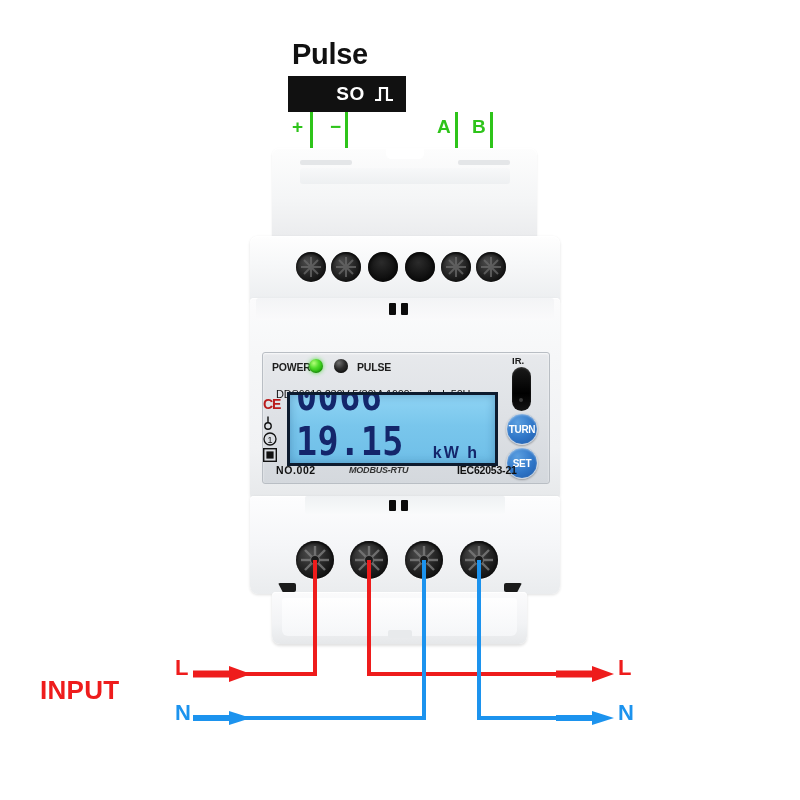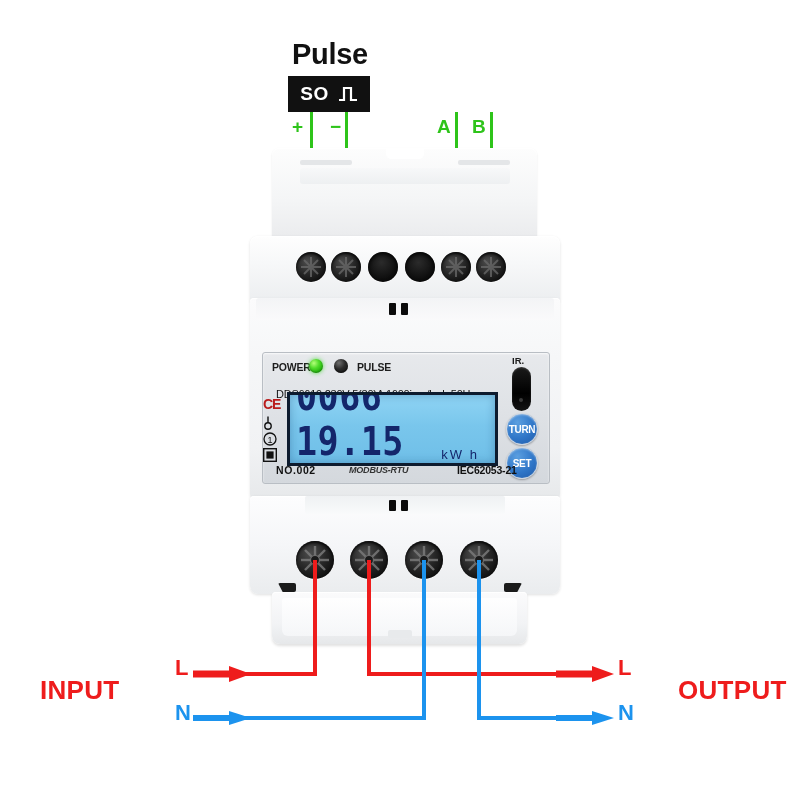--- a/index.html
+++ b/index.html
@@ -13,21 +13,21 @@
 
   
   #pulse-title{
     left:292px;top:38px;font-size:29px;font-weight:bold;color:#111;
     letter-spacing:-0.3px;
   }
   .blackbox{
     background:#111;color:#fff;font-weight:bold;
     display:flex;align-items:center;justify-content:center;
   }
-  #so-box{left:288px;top:76px;width:82px;height:36px;}
+  #so-box{left:288px;top:76px;width:82px;height:36px;padding-left:36px;}
   #so-box .so-txt{font-size:19px;letter-spacing:0.5px;margin-right:9px;}
   #rs485-box{left:432px;top:76px;width:88px;height:36px;font-size:19px;letter-spacing:0.2px;}
 
   .pulse-glyph{width:20px;height:16px;position:relative;}
   .pulse-glyph svg{display:block;}
 
   .green-lbl{color:#2ec41a;font-size:19px;font-weight:bold;}
   #lbl-plus{left:292px;top:116px;}
   #lbl-minus{left:330px;top:116px;}
   #lbl-a{left:437px;top:116px;}
@@ -125,21 +125,21 @@
   }
   #lcd-digits{
     position:absolute;left:6px;top:2px;width:193px;height:44px;
     color:#14266b;font-family:"DejaVu Sans Mono", monospace;
     font-size:35px;font-weight:bold;letter-spacing:0.5px;
     display:flex;align-items:center;justify-content:center;
     transform:scaleY(1.12);transform-origin:center;
   }
   #lcd-unit{
     position:absolute;right:16px;bottom:1px;
-    color:#14266b;font-size:13px;font-weight:normal;letter-spacing:2px;
+    color:#14266b;font-size:16px;font-weight:bold;letter-spacing:2px;
   }
 
   
   #cert-col{left:263px;top:396px;width:22px;height:66px;}
   .cert{position:absolute;left:0;color:#b91c1c;}
   #cert-ce{top:0px;font-size:14px;font-weight:bold;letter-spacing:-1px;}
   #cert-term{top:19px;}
   #cert-one{top:36px;font-size:12px;}
   #cert-class{top:52px;}
 
@@ -438,15 +438,14 @@
       <polygon points="36,3 58,10 36,17" fill="#1c93ee"></polygon>
     </svg>
   </div>
 
   <div class="abs iolbl" id="in-L">L</div>
   <div class="abs iolbl" id="in-N">N</div>
   <div class="abs iolbl" id="out-L">L</div>
   <div class="abs iolbl" id="out-N">N</div>
 
   <div class="abs iolbl" id="input-word">INPUT</div>
-  <div class="abs iolbl" id="output-word">OUTPUT</div>
 
 </div>
 
 </body></html>

